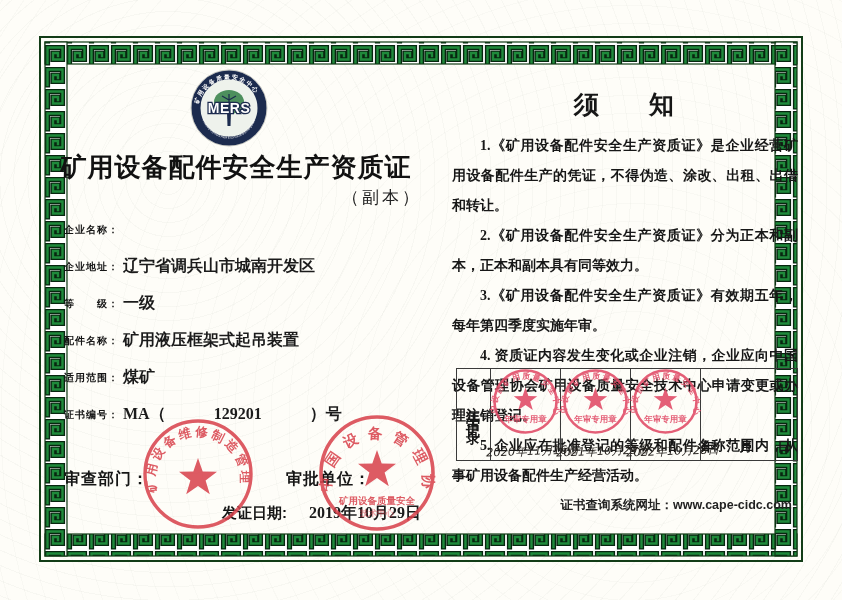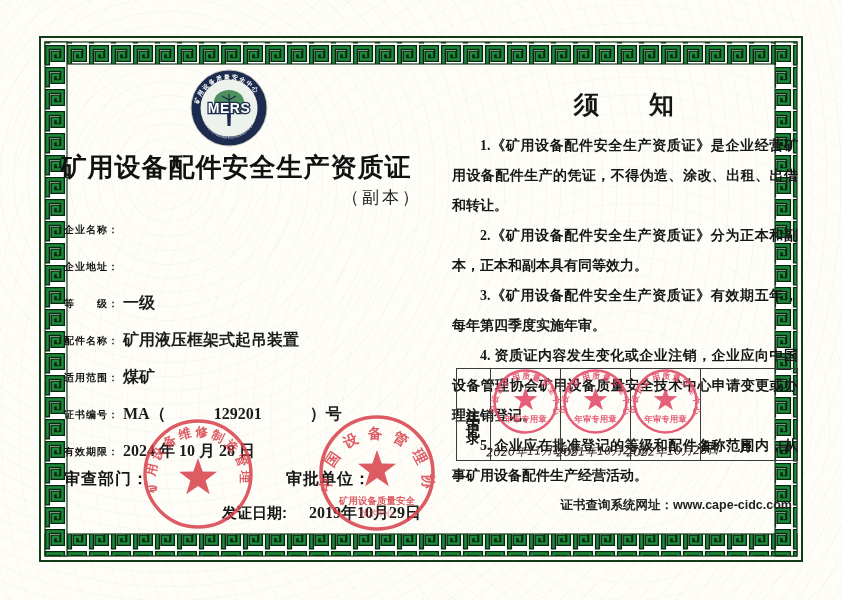--- a/index.html
+++ b/index.html
@@ -92,40 +92,37 @@
 
   <div class="cert-title">矿用设备配件安全生产资质证</div>
   <div class="cert-subtitle">（副本）</div>
 
   <div class="fields">
     <div class="field-row">
       <span class="field-label">企业名称：</span>
     </div>
     <div class="field-row">
       <span class="field-label">企业地址：</span>
+      <span class="field-value">辽宁省调兵山市城南开发区</span>
     </div>
     <div class="field-row">
       <span class="field-label">等　　级：</span>
       <span class="field-value">一级</span>
     </div>
     <div class="field-row">
       <span class="field-label">配件名称：</span>
       <span class="field-value">矿用液压框架式起吊装置</span>
     </div>
     <div class="field-row">
       <span class="field-label">适用范围：</span>
       <span class="field-value">煤矿</span>
     </div>
     <div class="field-row">
       <span class="field-label">证书编号：</span>
       <span class="field-value">MA（　　　129201　　　）号</span>
-    </div>
-    <div class="field-row">
-      <span class="field-label">有效期限：</span>
-      <span class="field-value">2024 年 10 月 28 日</span>
     </div>
   </div>
 
   <div class="dept-row">
     <span class="dept-label">审查部门：</span>
     <span class="approve-label">审批单位：</span>
   </div>
 
   <div class="issue-row">
     <span class="issue-label">发证日期:</span>

